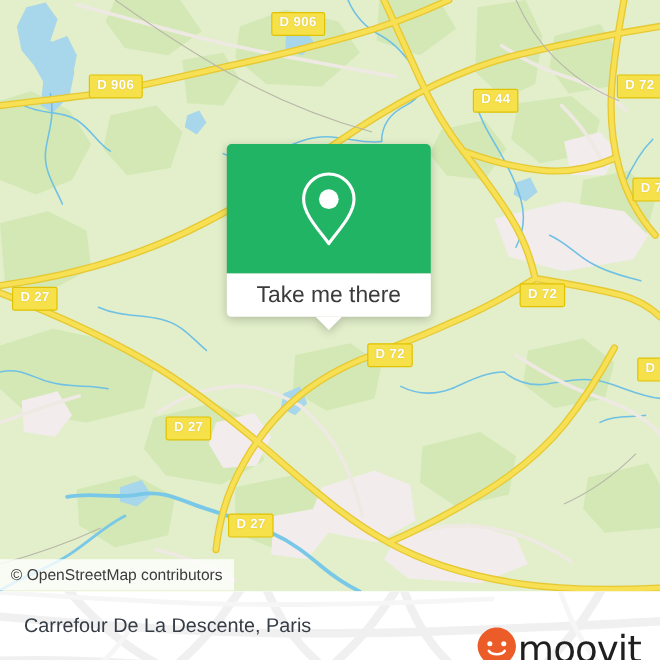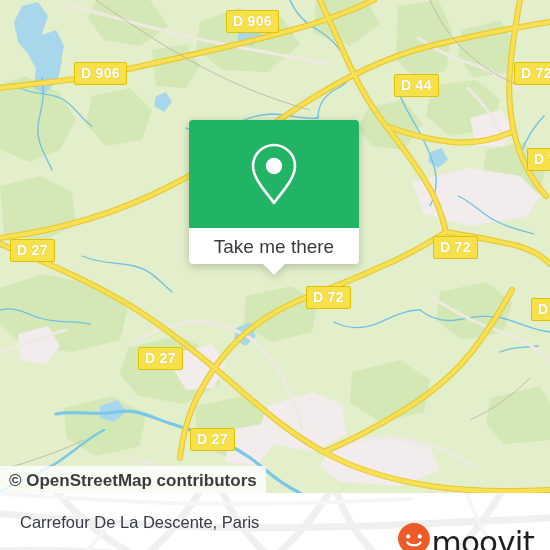--- a/index.html
+++ b/index.html
@@ -26,44 +26,43 @@
   }
   #map-svg { position: absolute; left: 0; top: 0; display: block; }
 
   
   .shield {
     position: absolute;
     background: #f7e14a;
     border: 1.5px solid #e0c200;
     border-radius: 2px;
     color: #ffffff;
-    font-size: 14px;
+    font-size: 11px;
     font-weight: bold;
     font-family: "Liberation Sans", sans-serif;
     line-height: 1;
     padding: 3px 6px 4px 6px;
     white-space: nowrap;
     letter-spacing: 0.3px;
     text-shadow: 0 0 1px rgba(120,100,0,.35);
     z-index: 40;
   }
 
   
   #attribution {
     position: absolute;
     left: 0;
     top: 466px;
     background: rgba(255,255,255,0.80);
     color: #3c3c3c;
-    font-size: 17px;
+    font-size: 13px;
     line-height: 1;
     padding: 6px 9px 7px 9px;
     z-index: 60;
     white-space: nowrap;
-    font-weight: bold;
   }
 
   
   #callout {
     position: absolute;
     left: 189px; top: 120px;
     width: 170px;
     z-index: 70;
     filter: drop-shadow(0 2px 4px rgba(0,0,0,0.22));
   }

